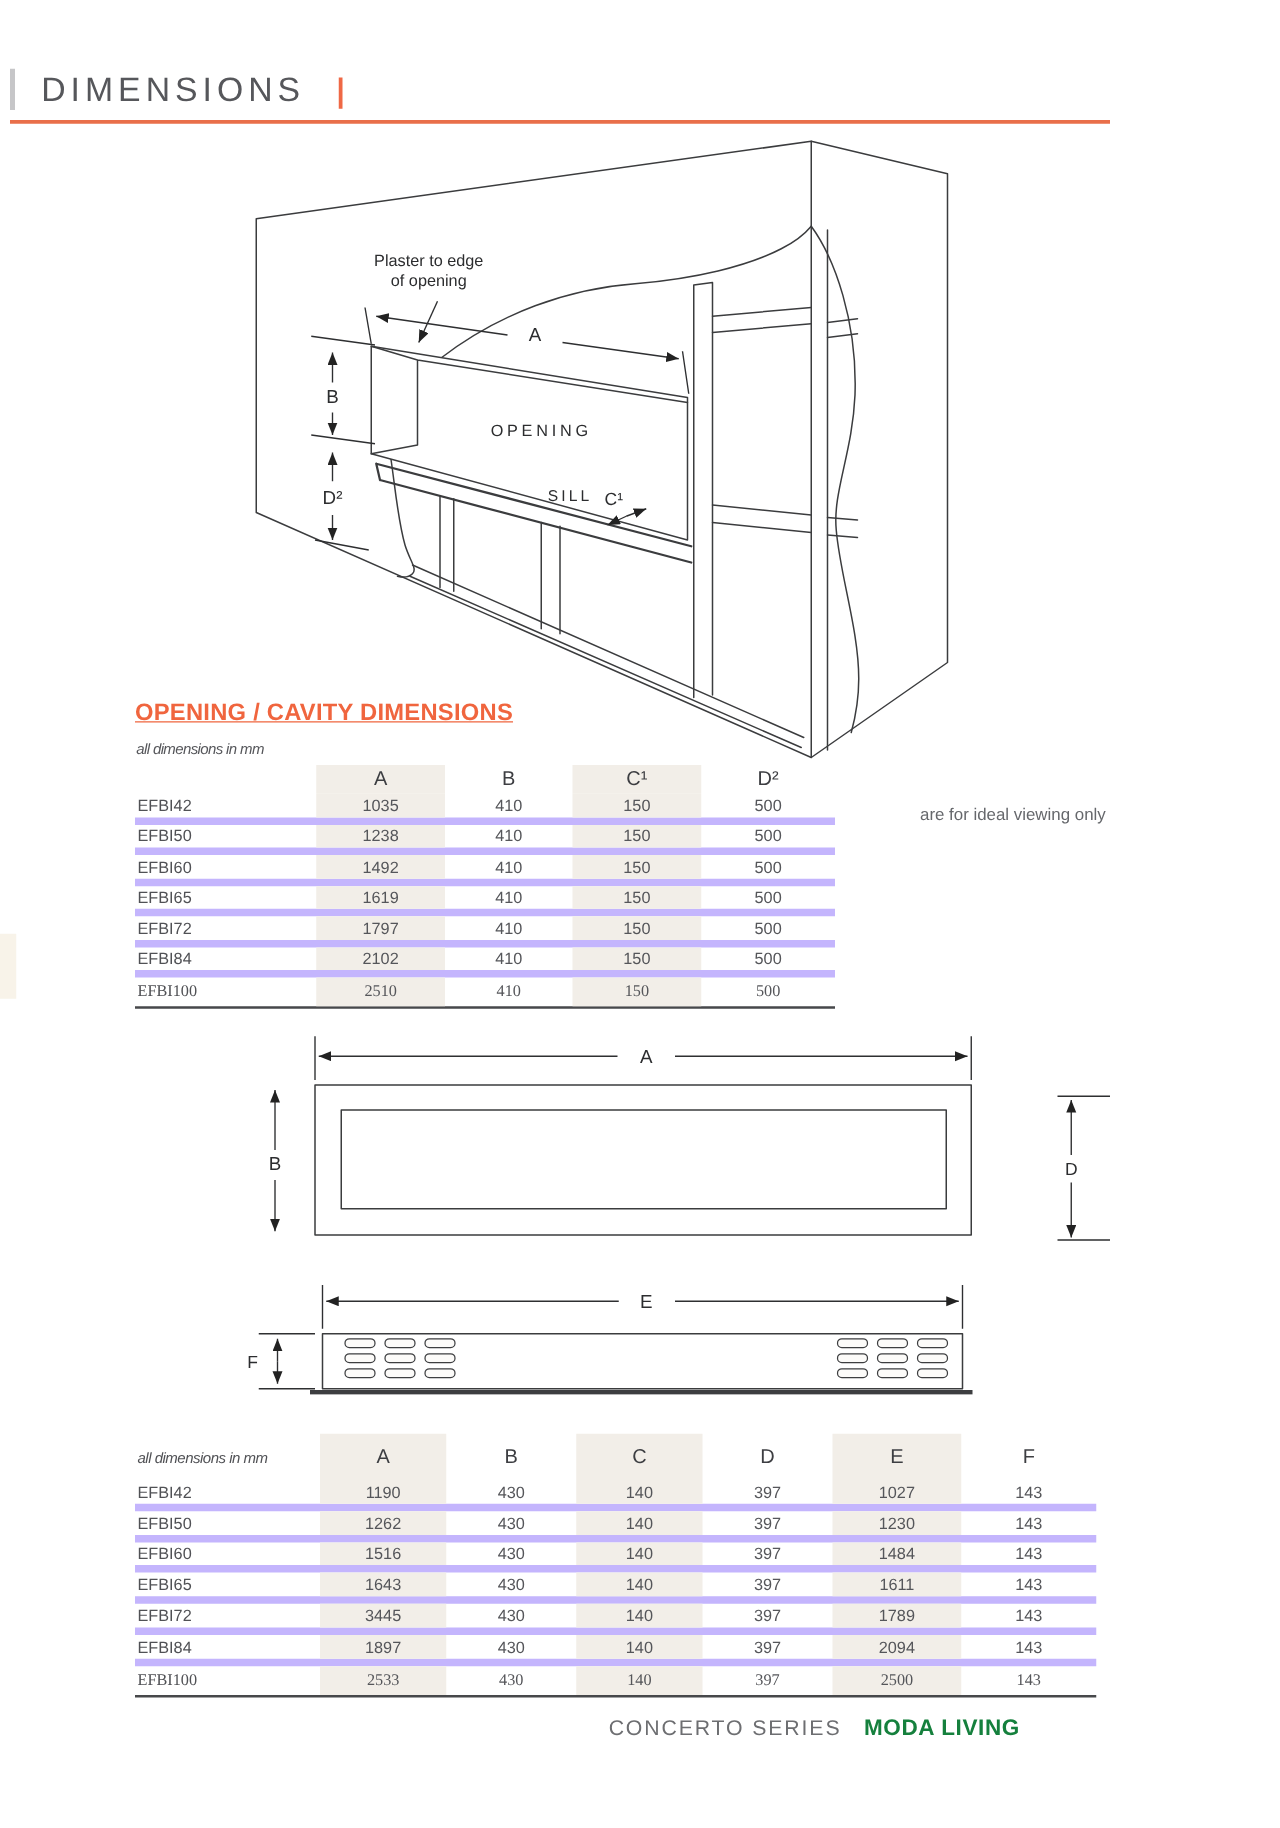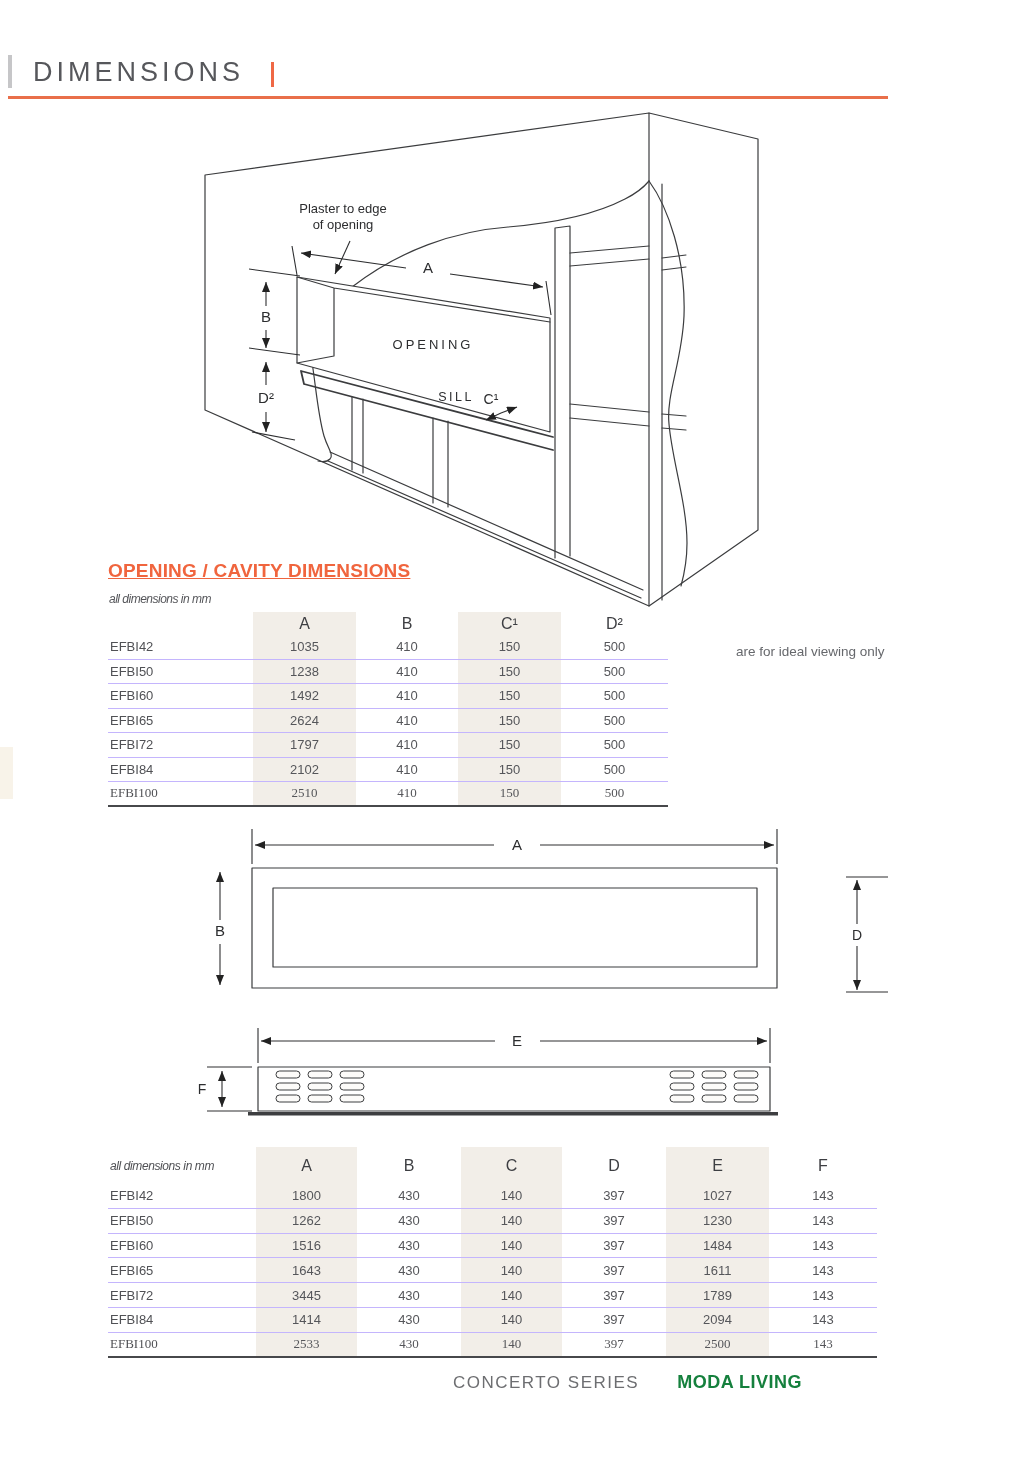--- a/index.html
+++ b/index.html
@@ -28,31 +28,31 @@
   .dim-table{position:absolute;color:#55565a;}
   .table1{left:108px;top:612px;width:560px;}
   .table2{left:108px;top:1147px;width:769px;}
   .t-row{display:grid;align-items:center;box-sizing:border-box;}
   .table1 .t-row{grid-template-columns:145px 103px 102px 103px 107px;}
   .table2 .t-row{grid-template-columns:148px 101px 104px 101px 104px 103px 108px;}
   .table1 .t-head{height:23px;}
   .table1 .t-data{height:24.5px;}
   .table2 .t-head{height:37px;}
   .table2 .t-data{height:24.8px;}
-  .t-data{border-bottom:1px solid #c4b5fd;}
+  .t-data{border-bottom:6px solid #c4b5fd;}
   .t-data:last-child{border-bottom:2px solid #47484b;font-family:Liberation Serif, serif;}
   .t-cell{height:100%;display:flex;align-items:center;justify-content:center;font-size:13px;}
   .t-rowlabel{justify-content:flex-start;padding-left:2px;font-size:13px;color:#505155;}
   .t-colhead{font-size:16px;color:#3d3e42;}
   .t-units{font-style:italic;font-size:12px;letter-spacing:-.4px;}
   .table1 .t-cell:nth-child(2),.table1 .t-cell:nth-child(4){background:#f2eee8;}
   .table2 .t-cell:nth-child(2),.table2 .t-cell:nth-child(4),.table2 .t-cell:nth-child(6){background:#f2eee8;}
 
   
-  .footer{right:86px;top:1372px;display:flex;gap:38px;align-items:baseline;}
+  .footer{right:72px;top:1372px;display:flex;gap:18px;align-items:baseline;}
   .footer .series{font-size:17px;letter-spacing:1.5px;color:#6d6e71;}
   .footer .brand{font-size:18px;font-weight:bold;letter-spacing:.5px;color:#15803d;}
 
   
   svg.diag{position:absolute;overflow:visible;}
   svg .st{stroke:#3b3c3e;stroke-width:1.2;fill:none;stroke-linejoin:round;stroke-linecap:round;}
   svg .st2{stroke:#3b3c3e;stroke-width:1.8;fill:none;stroke-linecap:round;}
   svg .dim{stroke:#2e2f31;stroke-width:1.1;fill:none;}
   svg text{font-family:"Liberation Sans",sans-serif;fill:#2c2d2f;}
   svg .whitefill{fill:#ffffff;}
@@ -150,21 +150,21 @@
       </div>
       <div class="t-row t-data">
         <div class="t-cell t-rowlabel">EFBI60</div>
         <div class="t-cell t-val">1492</div>
         <div class="t-cell t-val">410</div>
         <div class="t-cell t-val">150</div>
         <div class="t-cell t-val">500</div>
       </div>
       <div class="t-row t-data">
         <div class="t-cell t-rowlabel">EFBI65</div>
-        <div class="t-cell t-val">2624</div>
+        <div class="t-cell t-val">1619</div>
         <div class="t-cell t-val">410</div>
         <div class="t-cell t-val">150</div>
         <div class="t-cell t-val">500</div>
       </div>
       <div class="t-row t-data">
         <div class="t-cell t-rowlabel">EFBI72</div>
         <div class="t-cell t-val">1797</div>
         <div class="t-cell t-val">410</div>
         <div class="t-cell t-val">150</div>
         <div class="t-cell t-val">500</div>
@@ -265,21 +265,21 @@
         <div class="t-cell t-rowlabel t-units">all dimensions in mm</div>
         <div class="t-cell t-colhead">A</div>
         <div class="t-cell t-colhead">B</div>
         <div class="t-cell t-colhead">C</div>
         <div class="t-cell t-colhead">D</div>
         <div class="t-cell t-colhead">E</div>
         <div class="t-cell t-colhead">F</div>
       </div>
       <div class="t-row t-data">
         <div class="t-cell t-rowlabel">EFBI42</div>
-        <div class="t-cell t-val">1800</div>
+        <div class="t-cell t-val">1190</div>
         <div class="t-cell t-val">430</div>
         <div class="t-cell t-val">140</div>
         <div class="t-cell t-val">397</div>
         <div class="t-cell t-val">1027</div>
         <div class="t-cell t-val">143</div>
       </div>
       <div class="t-row t-data">
         <div class="t-cell t-rowlabel">EFBI50</div>
         <div class="t-cell t-val">1262</div>
         <div class="t-cell t-val">430</div>
@@ -310,21 +310,21 @@
         <div class="t-cell t-rowlabel">EFBI72</div>
         <div class="t-cell t-val">3445</div>
         <div class="t-cell t-val">430</div>
         <div class="t-cell t-val">140</div>
         <div class="t-cell t-val">397</div>
         <div class="t-cell t-val">1789</div>
         <div class="t-cell t-val">143</div>
       </div>
       <div class="t-row t-data">
         <div class="t-cell t-rowlabel">EFBI84</div>
-        <div class="t-cell t-val">1414</div>
+        <div class="t-cell t-val">1897</div>
         <div class="t-cell t-val">430</div>
         <div class="t-cell t-val">140</div>
         <div class="t-cell t-val">397</div>
         <div class="t-cell t-val">2094</div>
         <div class="t-cell t-val">143</div>
       </div>
       <div class="t-row t-data">
         <div class="t-cell t-rowlabel">EFBI100</div>
         <div class="t-cell t-val">2533</div>
         <div class="t-cell t-val">430</div>

